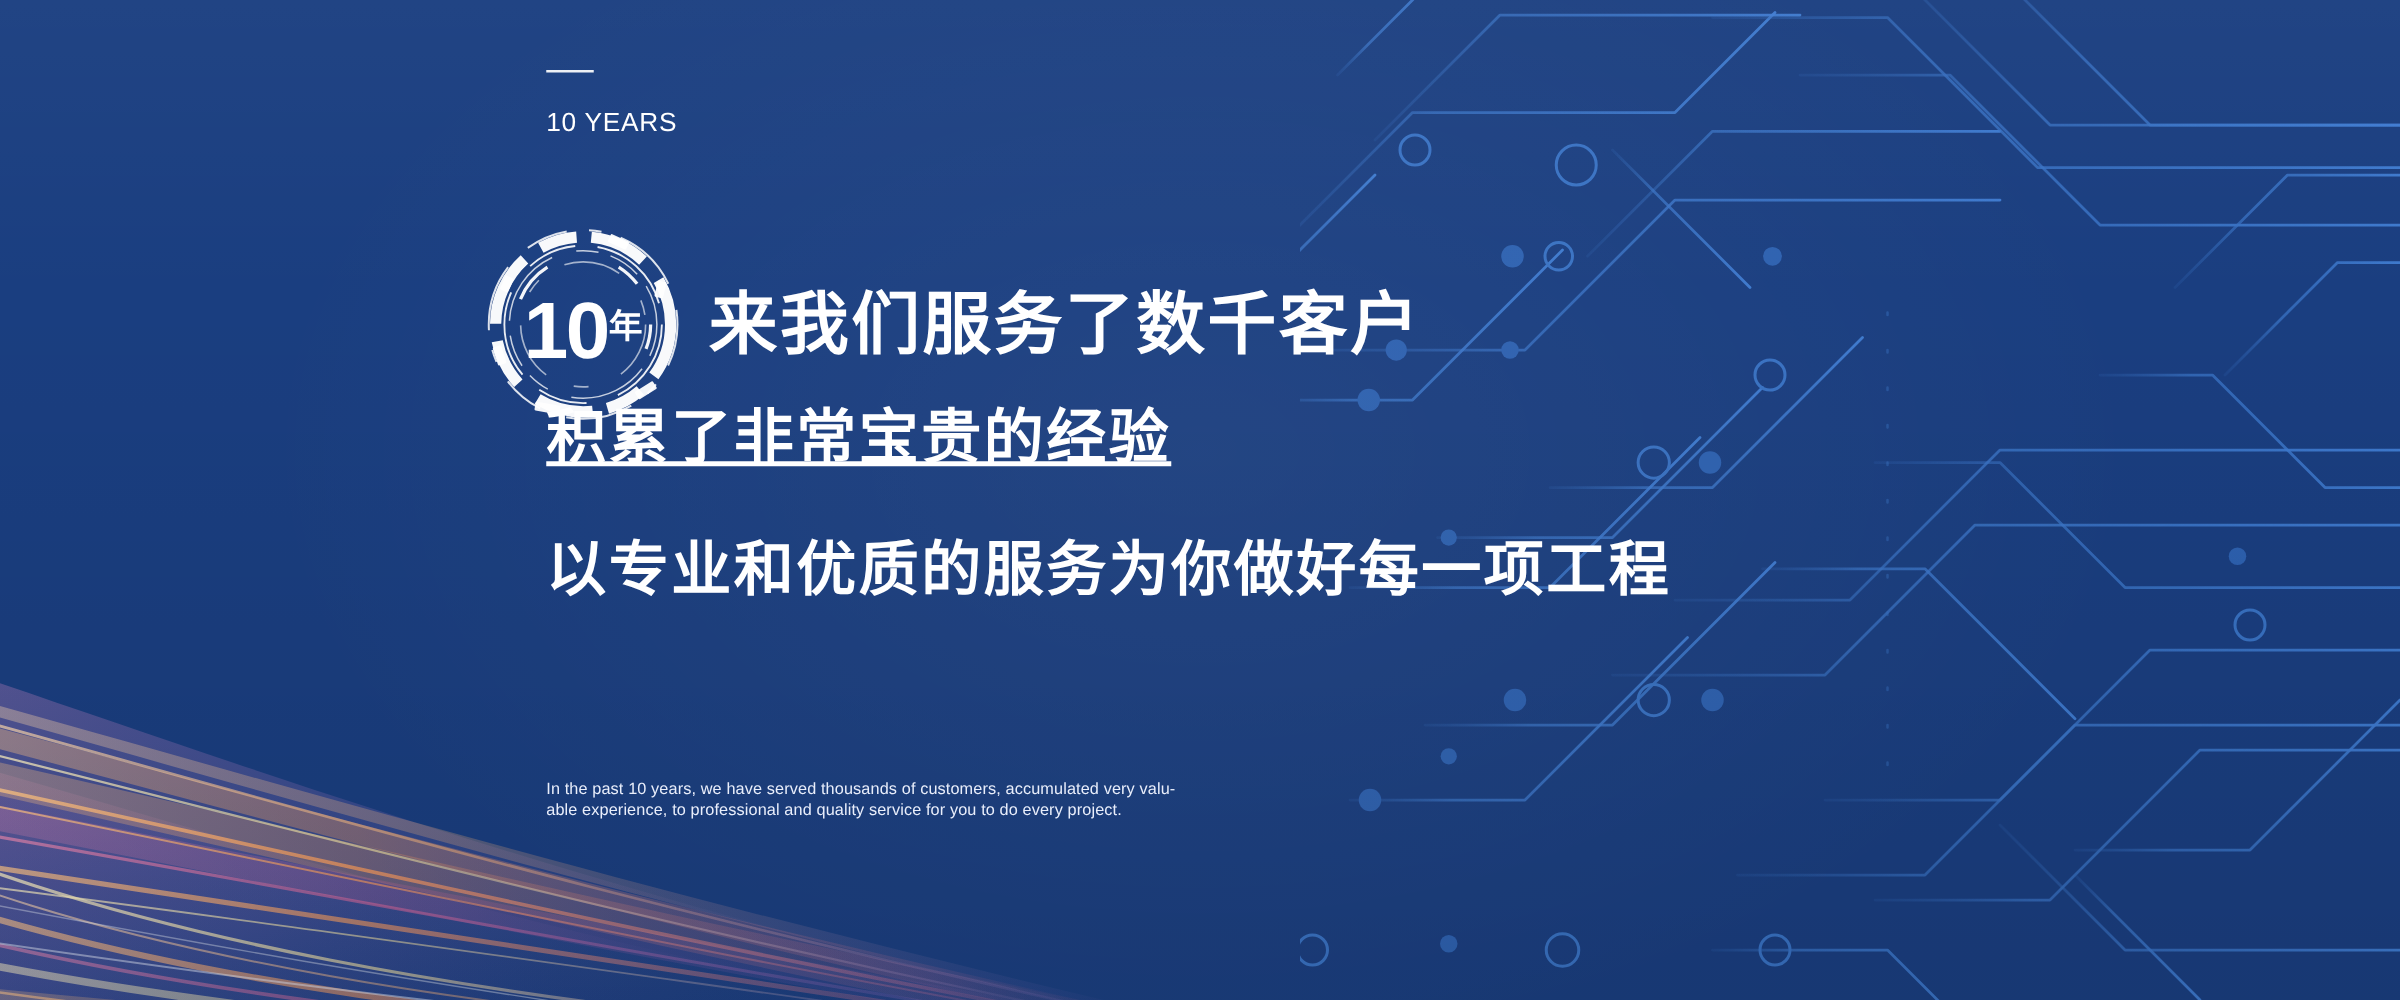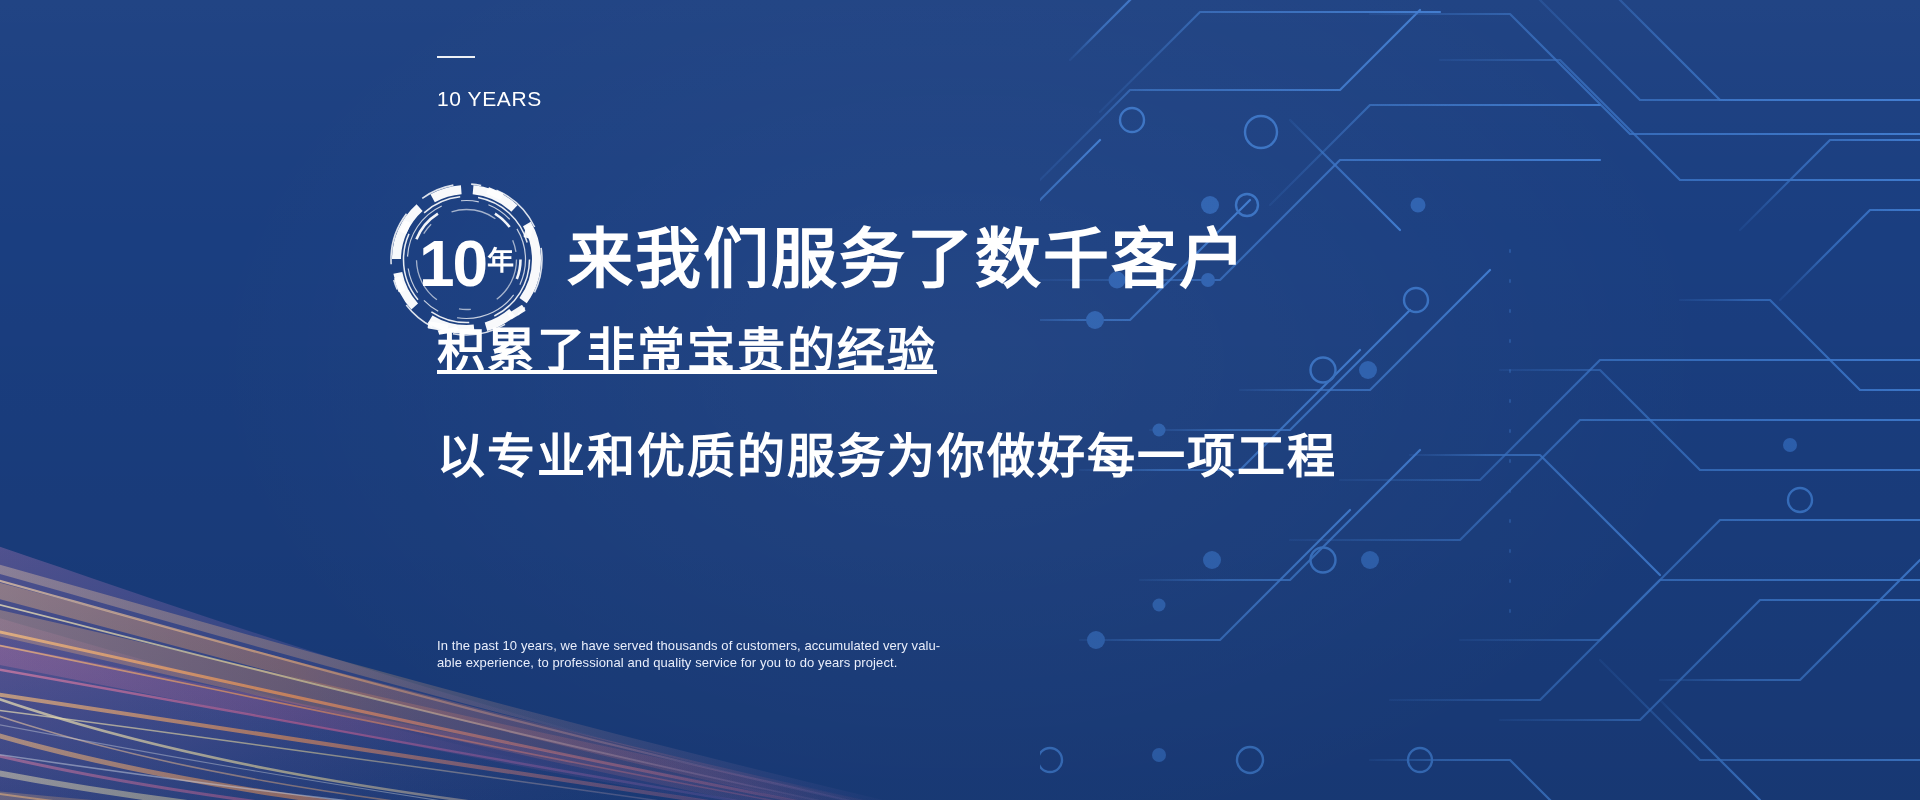--- a/index.html
+++ b/index.html
@@ -123,21 +123,21 @@
   .badge-unit {
     font-size: 27px;
     font-weight: 700;
     margin-left: 1px;
     position: relative;
     top: -2px;
   }
 
   .headline-1 {
     margin-left: 22px;
-    font-size: 66px;
+    font-size: 55px;
     font-weight: 800;
     color: #ffffff;
     letter-spacing: 2px;
     line-height: 1;
     white-space: nowrap;
     font-family: "DejaVu Sans", "Liberation Sans", sans-serif;
   }
 
   .headline-2 {
     position: absolute;
@@ -163,21 +163,21 @@
     letter-spacing: 2px;
     line-height: 1;
     white-space: nowrap;
     font-family: "DejaVu Sans", "Liberation Sans", sans-serif;
     text-align: right;
   }
 
   .desc {
     position: absolute;
     left: 0;
-    top: 637px;
+    top: 622px;
     width: 432px;
     font-size: 13px;
     line-height: 1.32;
     color: #e9eefb;
     font-weight: 400;
     letter-spacing: 0.1px;
     font-family: "Liberation Sans", "DejaVu Sans", sans-serif;
   }
   .desc span { display: block; white-space: nowrap; }
 </style>
@@ -390,17 +390,17 @@
 
       <div class="headline-1">来我们服务了数千客户</div>
     </div>
 
     <div class="headline-2">积累了非常宝贵的经验</div>
 
     <div class="headline-3">以专业和优质的服务为你做好每一项工程</div>
 
     <div class="desc">
       <span>In the past 10 years, we have served thousands of customers, accumulated very valu-</span>
-      <span>able experience, to professional and quality service for you to do years project.</span>
+      <span>able experience, to professional and quality service for you to do every project.</span>
     </div>
 
   </div>
 </div>
 
 </body></html>

